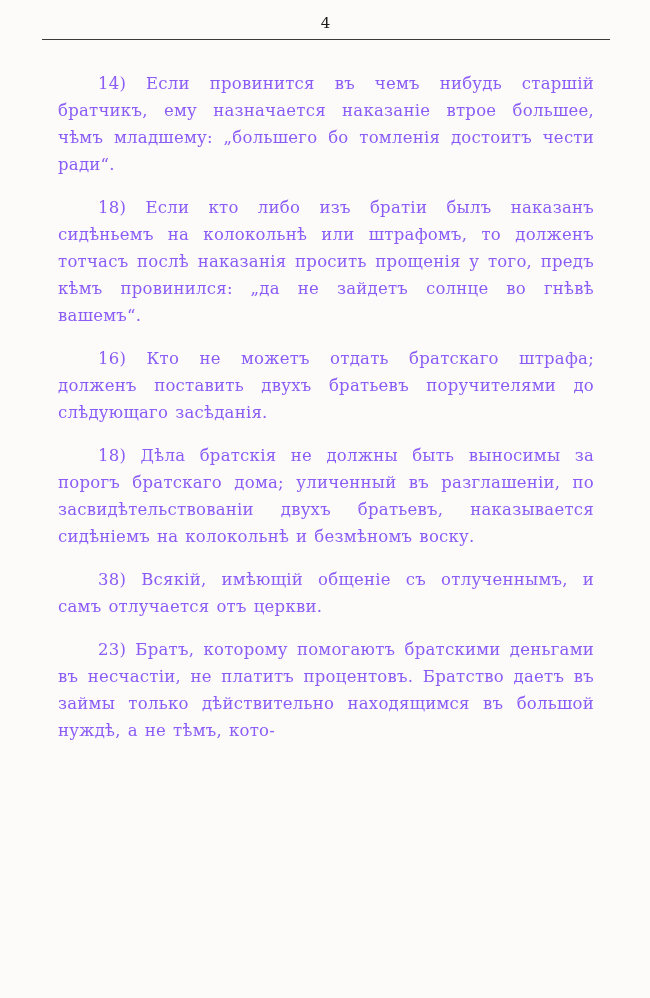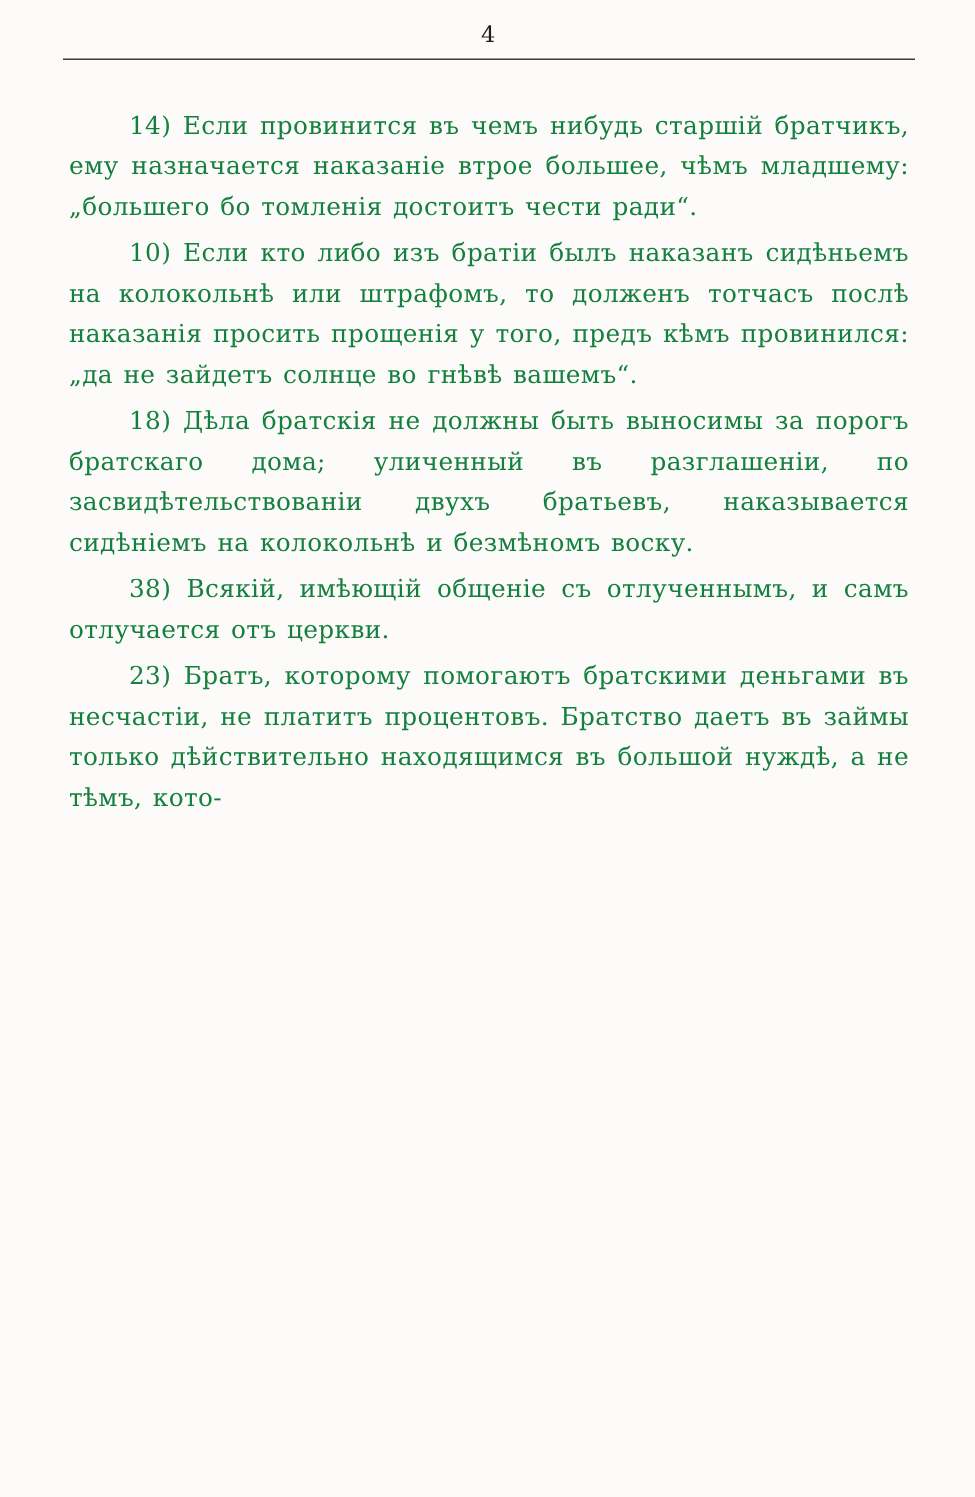--- a/index.html
+++ b/index.html
@@ -34,39 +34,40 @@
     .header-rule {
       border: none;
       border-top: 1.6px solid #3b3a38;
       margin: 0;
       height: 0;
     }
     .page-body {
       margin-top: 30px;
     }
     .para {
-      margin: 4px;
+      margin: 16px;
       font-size: 16.5px;
       line-height: 27px;
       text-align: justify;
       text-indent: 40px;
       letter-spacing: 0.25px;
       word-spacing: 1.5px;
-      color: #15803d;
+      color: #8b5cf6;
     }
   </style>
 </head>
 <body>
 
 <div class="page">
   <header class="page-header">
     <div class="page-number">4</div>
     <hr class="header-rule">
   </header>
 
   <main class="page-body">
     <p class="para">14) Если провинится въ чемъ нибудь старшій братчикъ, ему назначается наказаніе втрое большее, чѣмъ младшему: „большего бо томленія достоитъ чести ради“.</p>
-    <p class="para">10) Если кто либо изъ братіи былъ наказанъ сидѣньемъ на колокольнѣ или штрафомъ, то долженъ тотчасъ послѣ наказанія просить прощенія у того, предъ кѣмъ провинился: „да не зайдетъ солнце во гнѣвѣ вашемъ“.</p>
+    <p class="para">18) Если кто либо изъ братіи былъ наказанъ сидѣньемъ на колокольнѣ или штрафомъ, то долженъ тотчасъ послѣ наказанія просить прощенія у того, предъ кѣмъ провинился: „да не зайдетъ солнце во гнѣвѣ вашемъ“.</p>
+    <p class="para">16) Кто не можетъ отдать братскаго штрафа; долженъ поставить двухъ братьевъ поручителями до слѣдующаго засѣданія.</p>
     <p class="para">18) Дѣла братскія не должны быть выносимы за порогъ братскаго дома; уличенный въ разглашеніи, по засвидѣтельствованіи двухъ братьевъ, наказывается сидѣніемъ на колокольнѣ и безмѣномъ воску.</p>
     <p class="para">38) Всякій, имѣющій общеніе съ отлученнымъ, и самъ отлучается отъ церкви.</p>
     <p class="para">23) Братъ, которому помогаютъ братскими деньгами въ несчастіи, не платитъ процентовъ. Братство даетъ въ займы только дѣйствительно находящимся въ большой нуждѣ, а не тѣмъ, кото-</p>
   </main>
 </div>
 
 </body></html>

